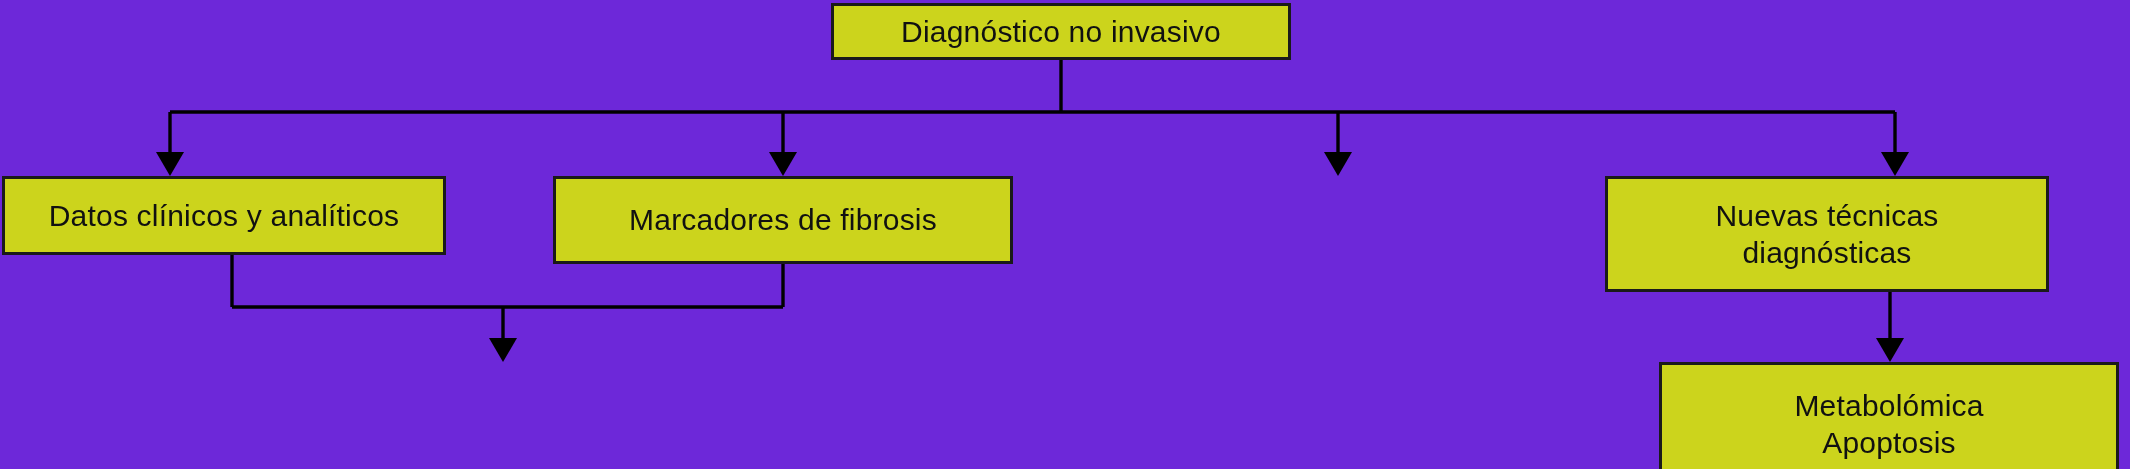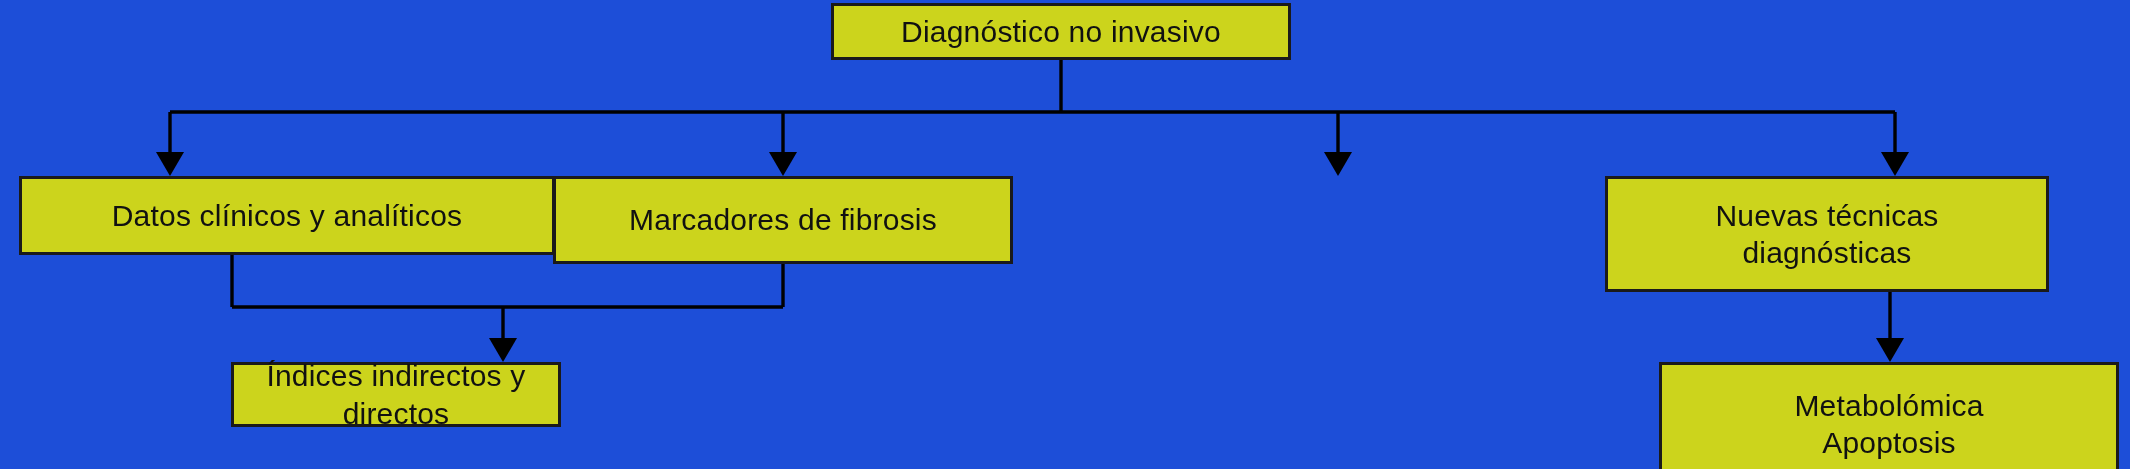--- a/index.html
+++ b/index.html
@@ -4,21 +4,21 @@
 <style>
   html, body {
     margin: 0;
     padding: 0;
     background: #ffffff;
   }
   #canvas {
     position: relative;
     width: 2130px;
     height: 469px;
-    background: #1d4ed8;
+    background: #6d28d9;
     overflow: hidden;
     font-family: "Liberation Sans", sans-serif;
   }
   .node {
     position: absolute;
     background: #ccd41c;
     border: 3px solid #1a1a1a;
     box-sizing: border-box;
     display: flex;
     align-items: center;
@@ -81,36 +81,33 @@
     <polygon class="arrow-head" points="489,338 517,338 503,362"></polygon>
 
     <path class="edge-line" d="M 1890 292 L 1890 341"></path>
     <polygon class="arrow-head" points="1876,338 1904,338 1890,362"></polygon>
   </svg>
 
   <div class="node" style="left:831px; top:3px; width:460px; height:57px;">
     <span class="node-label">Diagnóstico no invasivo</span>
   </div>
 
-  <div class="node" style="left:19px; top:176px; width:536px; height:79px;">
+  <div class="node" style="left:2px; top:176px; width:444px; height:79px;">
     <span class="node-label">Datos clínicos  y analíticos</span>
   </div>
 
   <div class="node" style="left:553px; top:176px; width:460px; height:88px;">
     <span class="node-label">Marcadores de fibrosis</span>
   </div>
 
 
   <div class="node" style="left:1605px; top:176px; width:444px; height:116px;">
     <span class="node-label">Nuevas técnicas
 diagnósticas</span>
   </div>
 
-  <div class="node" style="left:231px; top:362px; width:330px; height:65px;">
-    <span class="node-label">Índices indirectos y directos</span>
-  </div>
 
   <div class="node" style="left:1659px; top:362px; width:460px; height:124px;">
     <span class="node-label">Metabolómica
 Apoptosis</span>
   </div>
 
 </div>
 
 </body></html>

